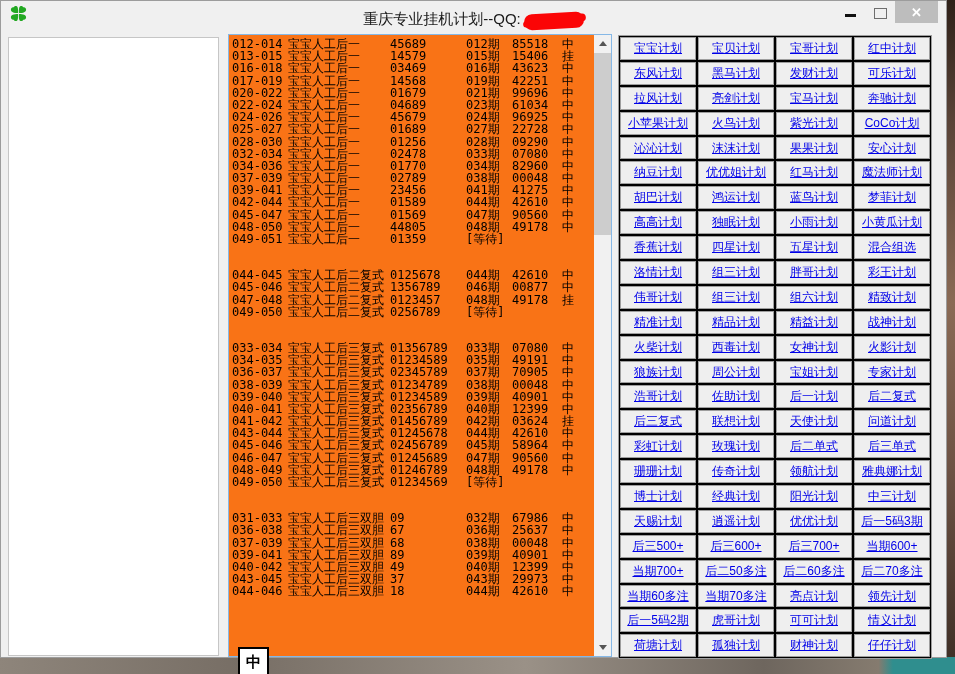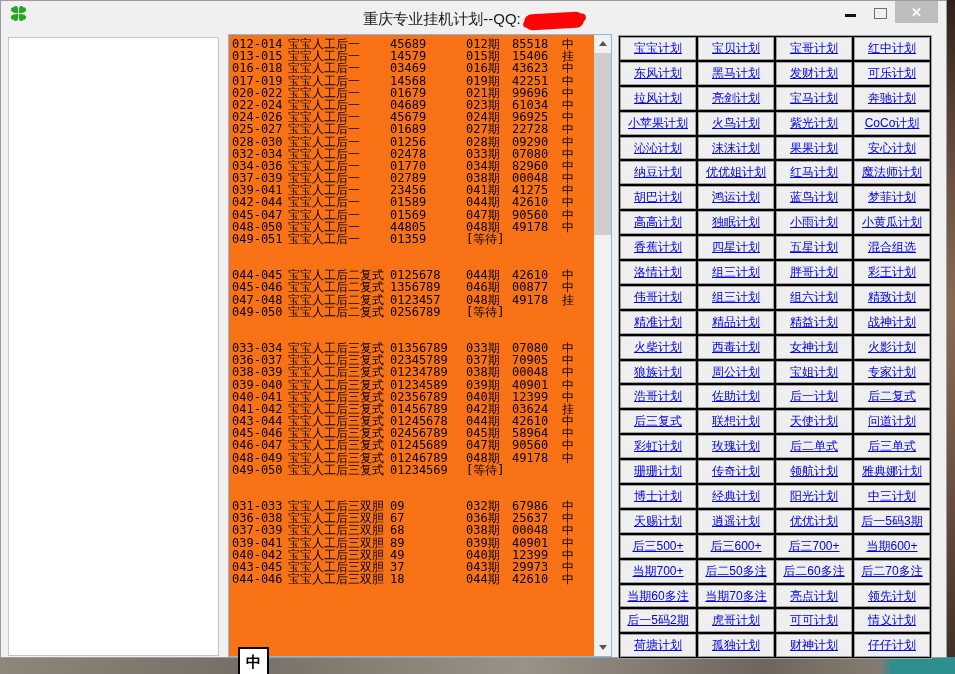--- a/index.html
+++ b/index.html
@@ -140,20 +140,21 @@
             <div class="log-line"><span class="c-range">049-051</span><span class="c-type">宝宝人工后一</span><span class="c-picks">01359</span><span class="c-period">[等待]</span><span class="c-val"></span><span class="c-status"></span></div>
           </div>
           <div class="log-section">
             <div class="log-line"><span class="c-range">044-045</span><span class="c-type">宝宝人工后二复式</span><span class="c-picks">0125678</span><span class="c-period">044期</span><span class="c-val">42610</span><span class="c-status">中</span></div>
             <div class="log-line"><span class="c-range">045-046</span><span class="c-type">宝宝人工后二复式</span><span class="c-picks">1356789</span><span class="c-period">046期</span><span class="c-val">00877</span><span class="c-status">中</span></div>
             <div class="log-line"><span class="c-range">047-048</span><span class="c-type">宝宝人工后二复式</span><span class="c-picks">0123457</span><span class="c-period">048期</span><span class="c-val">49178</span><span class="c-status">挂</span></div>
             <div class="log-line"><span class="c-range">049-050</span><span class="c-type">宝宝人工后二复式</span><span class="c-picks">0256789</span><span class="c-period">[等待]</span><span class="c-val"></span><span class="c-status"></span></div>
           </div>
           <div class="log-section">
             <div class="log-line"><span class="c-range">033-034</span><span class="c-type">宝宝人工后三复式</span><span class="c-picks">01356789</span><span class="c-period">033期</span><span class="c-val">07080</span><span class="c-status">中</span></div>
+            <div class="log-line"><span class="c-range">034-035</span><span class="c-type">宝宝人工后三复式</span><span class="c-picks">01234589</span><span class="c-period">035期</span><span class="c-val">49191</span><span class="c-status">中</span></div>
             <div class="log-line"><span class="c-range">036-037</span><span class="c-type">宝宝人工后三复式</span><span class="c-picks">02345789</span><span class="c-period">037期</span><span class="c-val">70905</span><span class="c-status">中</span></div>
             <div class="log-line"><span class="c-range">038-039</span><span class="c-type">宝宝人工后三复式</span><span class="c-picks">01234789</span><span class="c-period">038期</span><span class="c-val">00048</span><span class="c-status">中</span></div>
             <div class="log-line"><span class="c-range">039-040</span><span class="c-type">宝宝人工后三复式</span><span class="c-picks">01234589</span><span class="c-period">039期</span><span class="c-val">40901</span><span class="c-status">中</span></div>
             <div class="log-line"><span class="c-range">040-041</span><span class="c-type">宝宝人工后三复式</span><span class="c-picks">02356789</span><span class="c-period">040期</span><span class="c-val">12399</span><span class="c-status">中</span></div>
             <div class="log-line"><span class="c-range">041-042</span><span class="c-type">宝宝人工后三复式</span><span class="c-picks">01456789</span><span class="c-period">042期</span><span class="c-val">03624</span><span class="c-status">挂</span></div>
             <div class="log-line"><span class="c-range">043-044</span><span class="c-type">宝宝人工后三复式</span><span class="c-picks">01245678</span><span class="c-period">044期</span><span class="c-val">42610</span><span class="c-status">中</span></div>
             <div class="log-line"><span class="c-range">045-046</span><span class="c-type">宝宝人工后三复式</span><span class="c-picks">02456789</span><span class="c-period">045期</span><span class="c-val">58964</span><span class="c-status">中</span></div>
             <div class="log-line"><span class="c-range">046-047</span><span class="c-type">宝宝人工后三复式</span><span class="c-picks">01245689</span><span class="c-period">047期</span><span class="c-val">90560</span><span class="c-status">中</span></div>
             <div class="log-line"><span class="c-range">048-049</span><span class="c-type">宝宝人工后三复式</span><span class="c-picks">01246789</span><span class="c-period">048期</span><span class="c-val">49178</span><span class="c-status">中</span></div>
             <div class="log-line"><span class="c-range">049-050</span><span class="c-type">宝宝人工后三复式</span><span class="c-picks">01234569</span><span class="c-period">[等待]</span><span class="c-val"></span><span class="c-status"></span></div>

